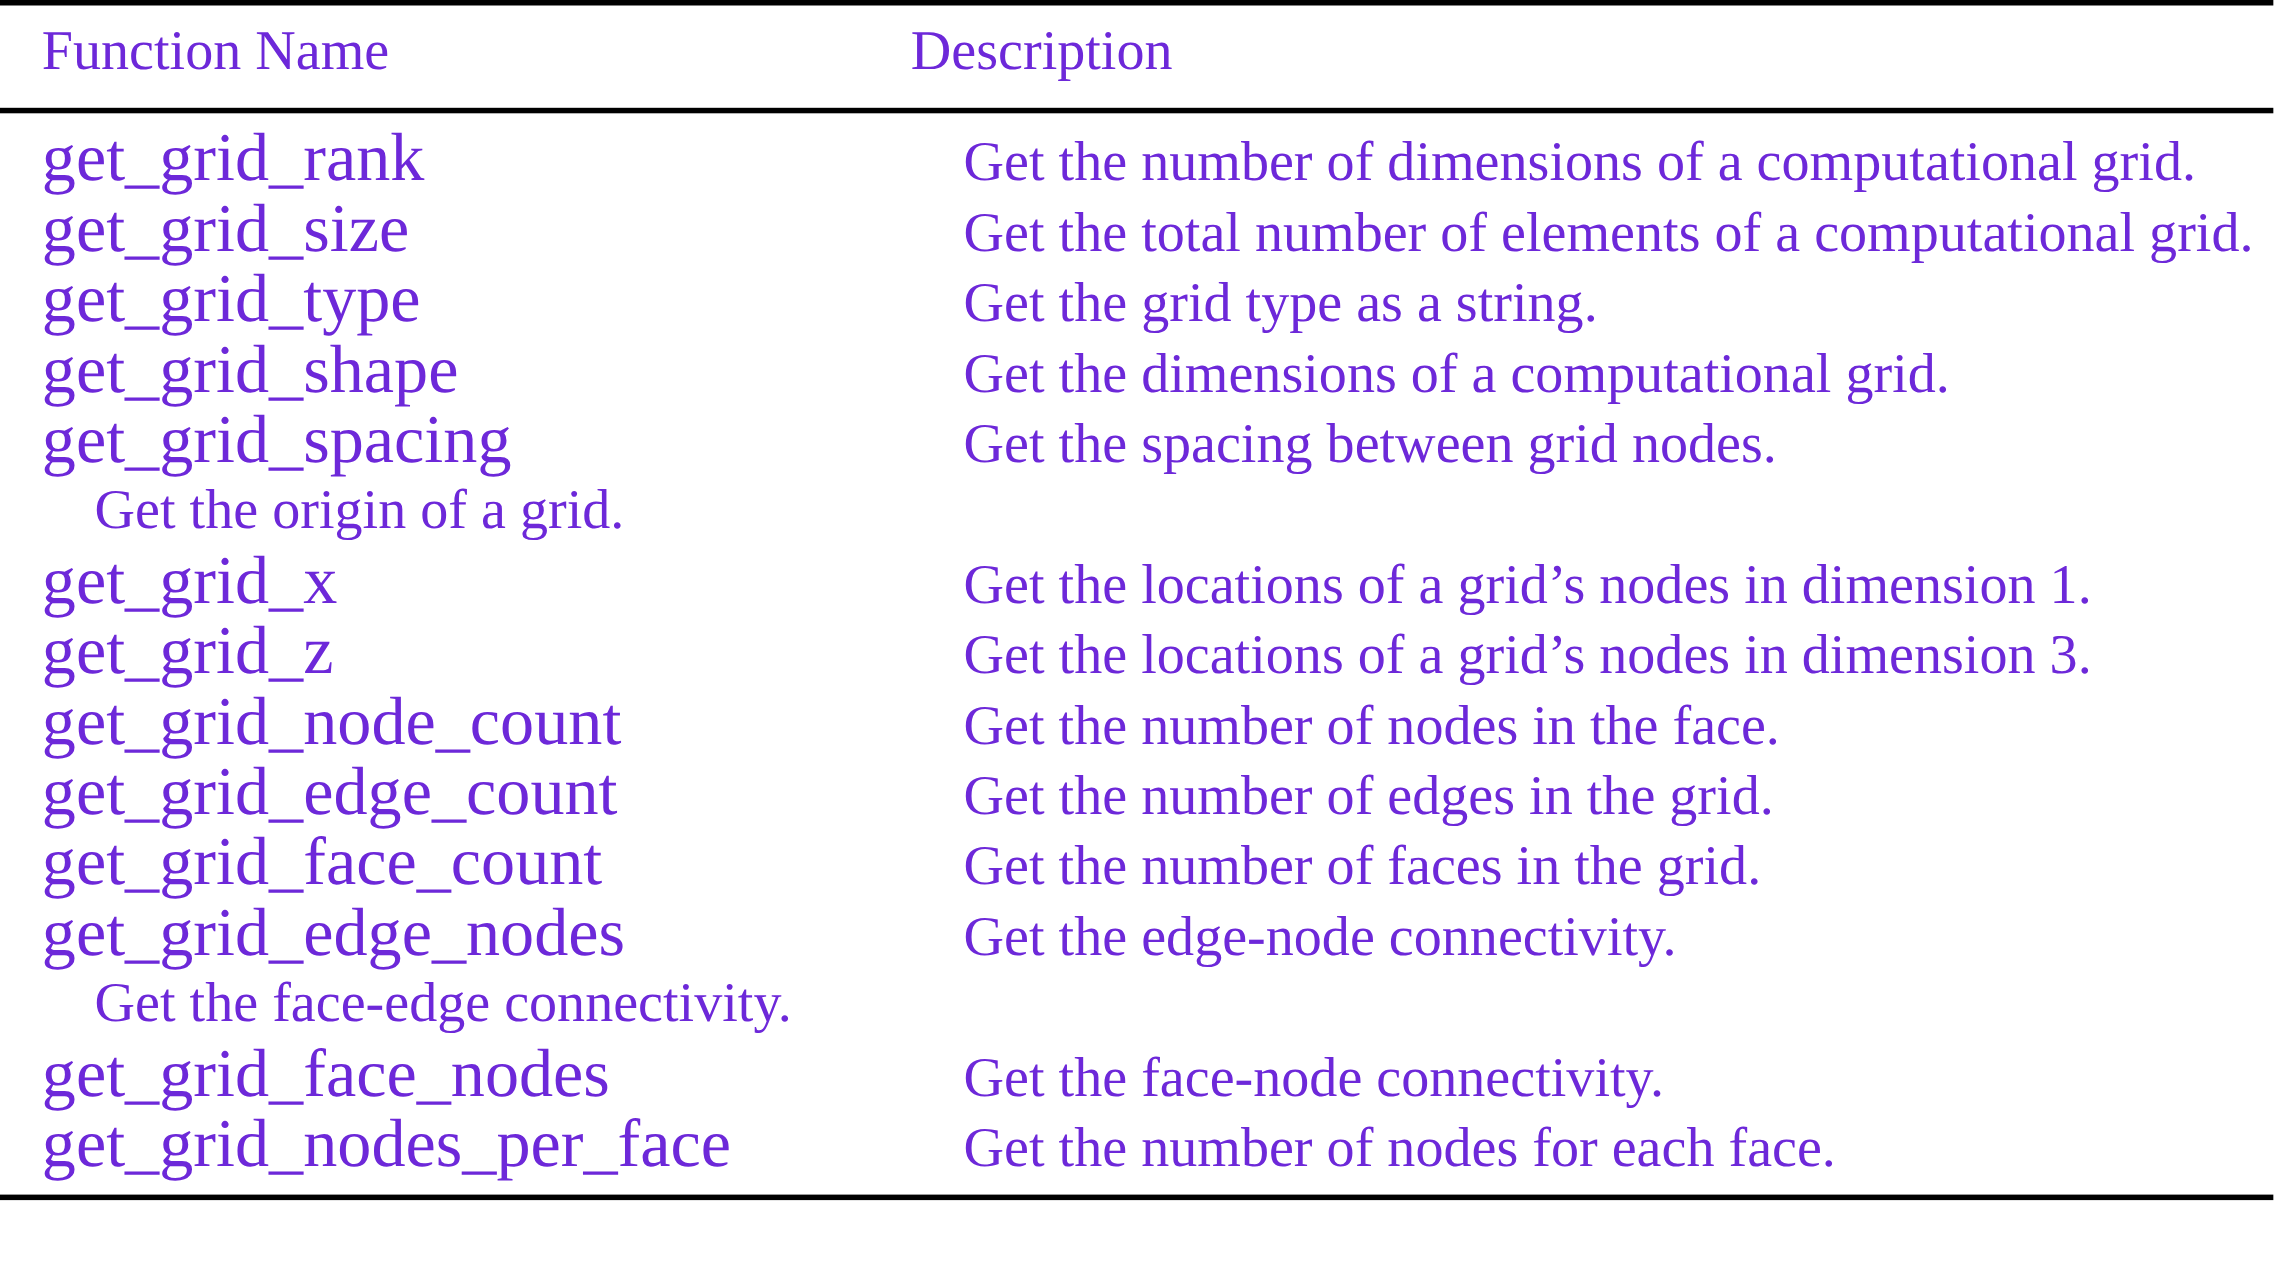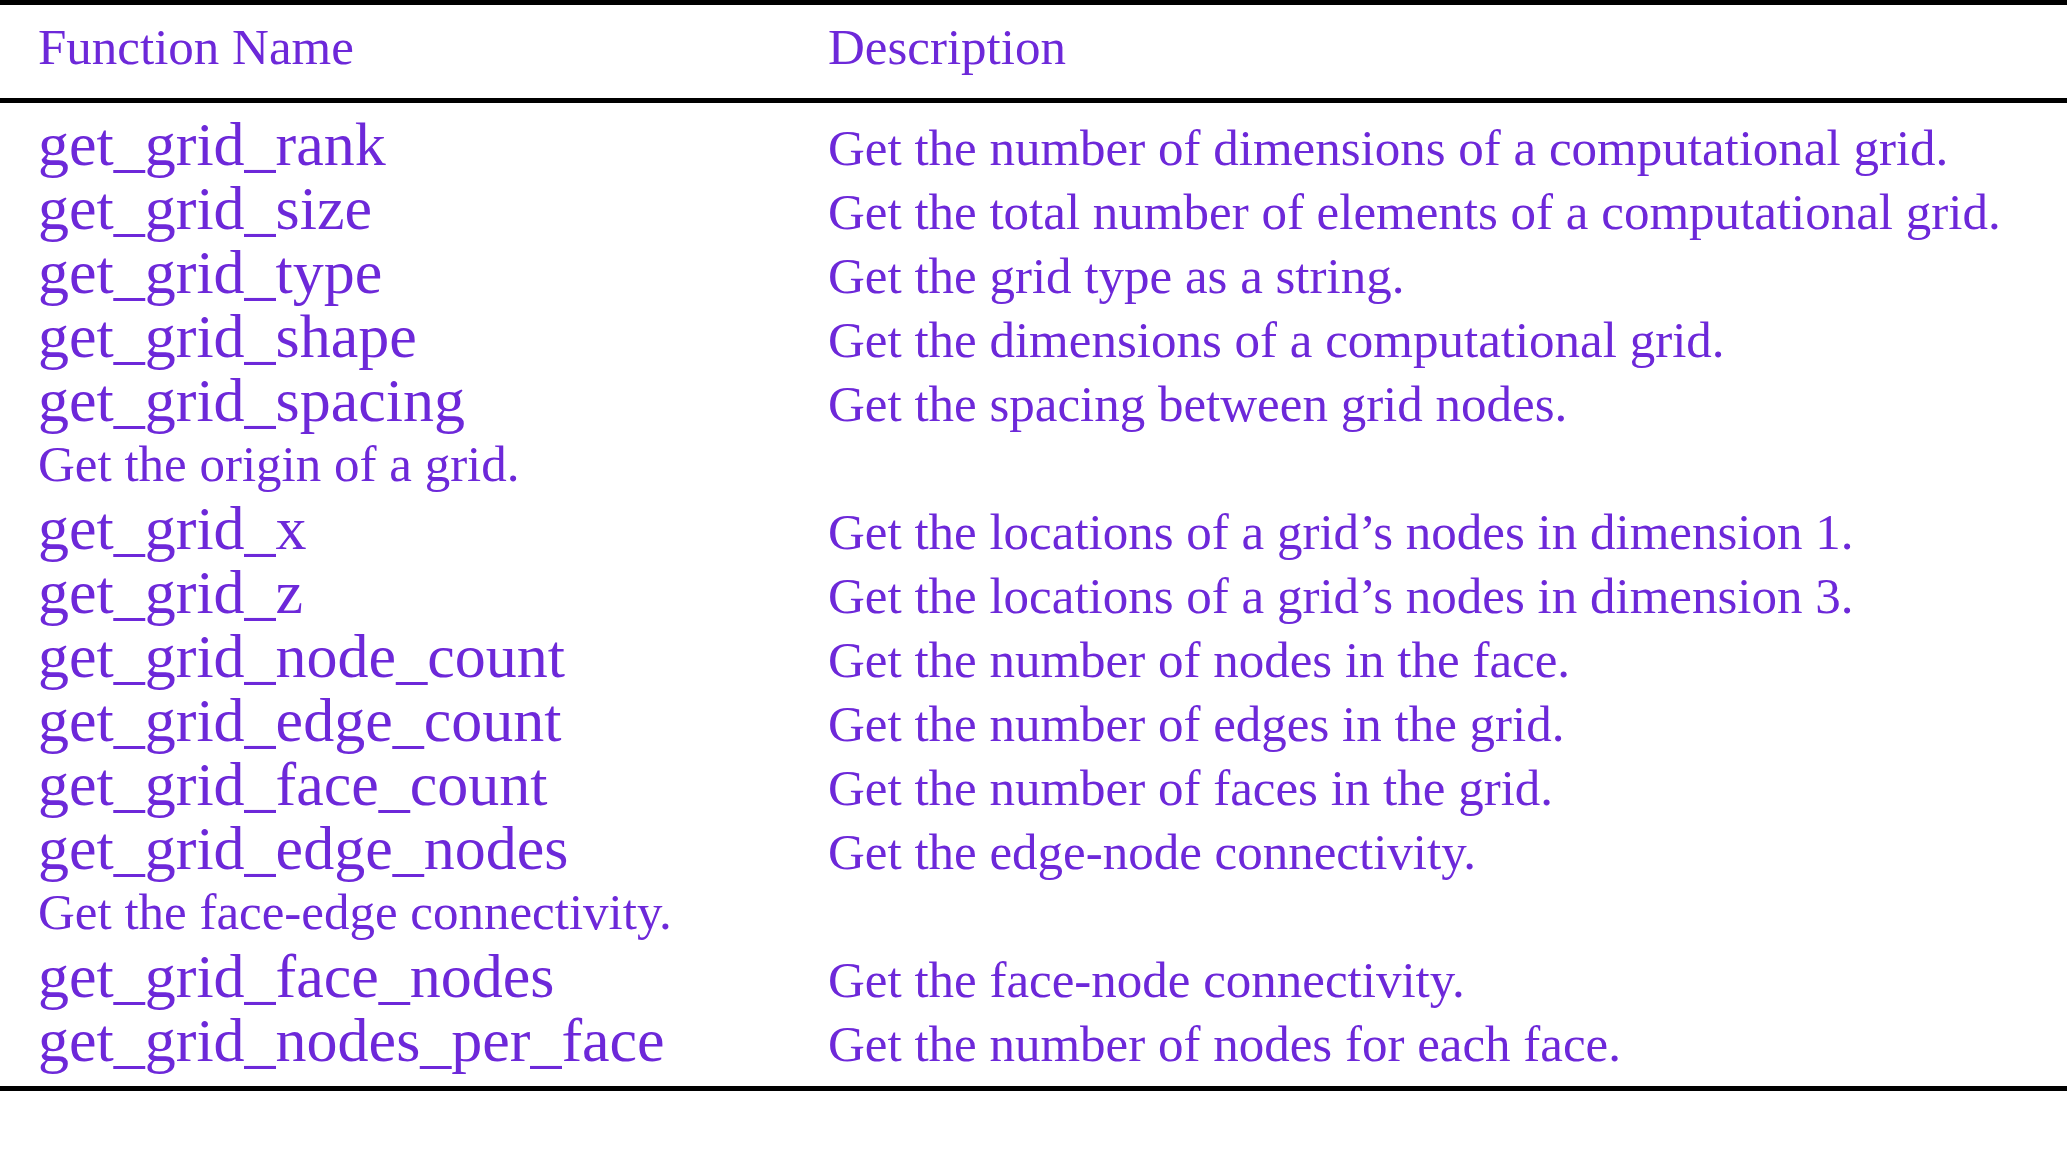--- a/index.html
+++ b/index.html
@@ -48,20 +48,21 @@
   }
 
   .fn-cell-mono {
     font-family: Liberation Serif, serif;
     font-size: 62px;
     white-space: nowrap;
   }
 
   .desc-cell {
     white-space: nowrap;
+    margin-left: 48px;
   }
 </style>
 </head>
 <body>
 
 <div class="page">
 
   <div class="rule"></div>
 
   <div class="row header-row">

